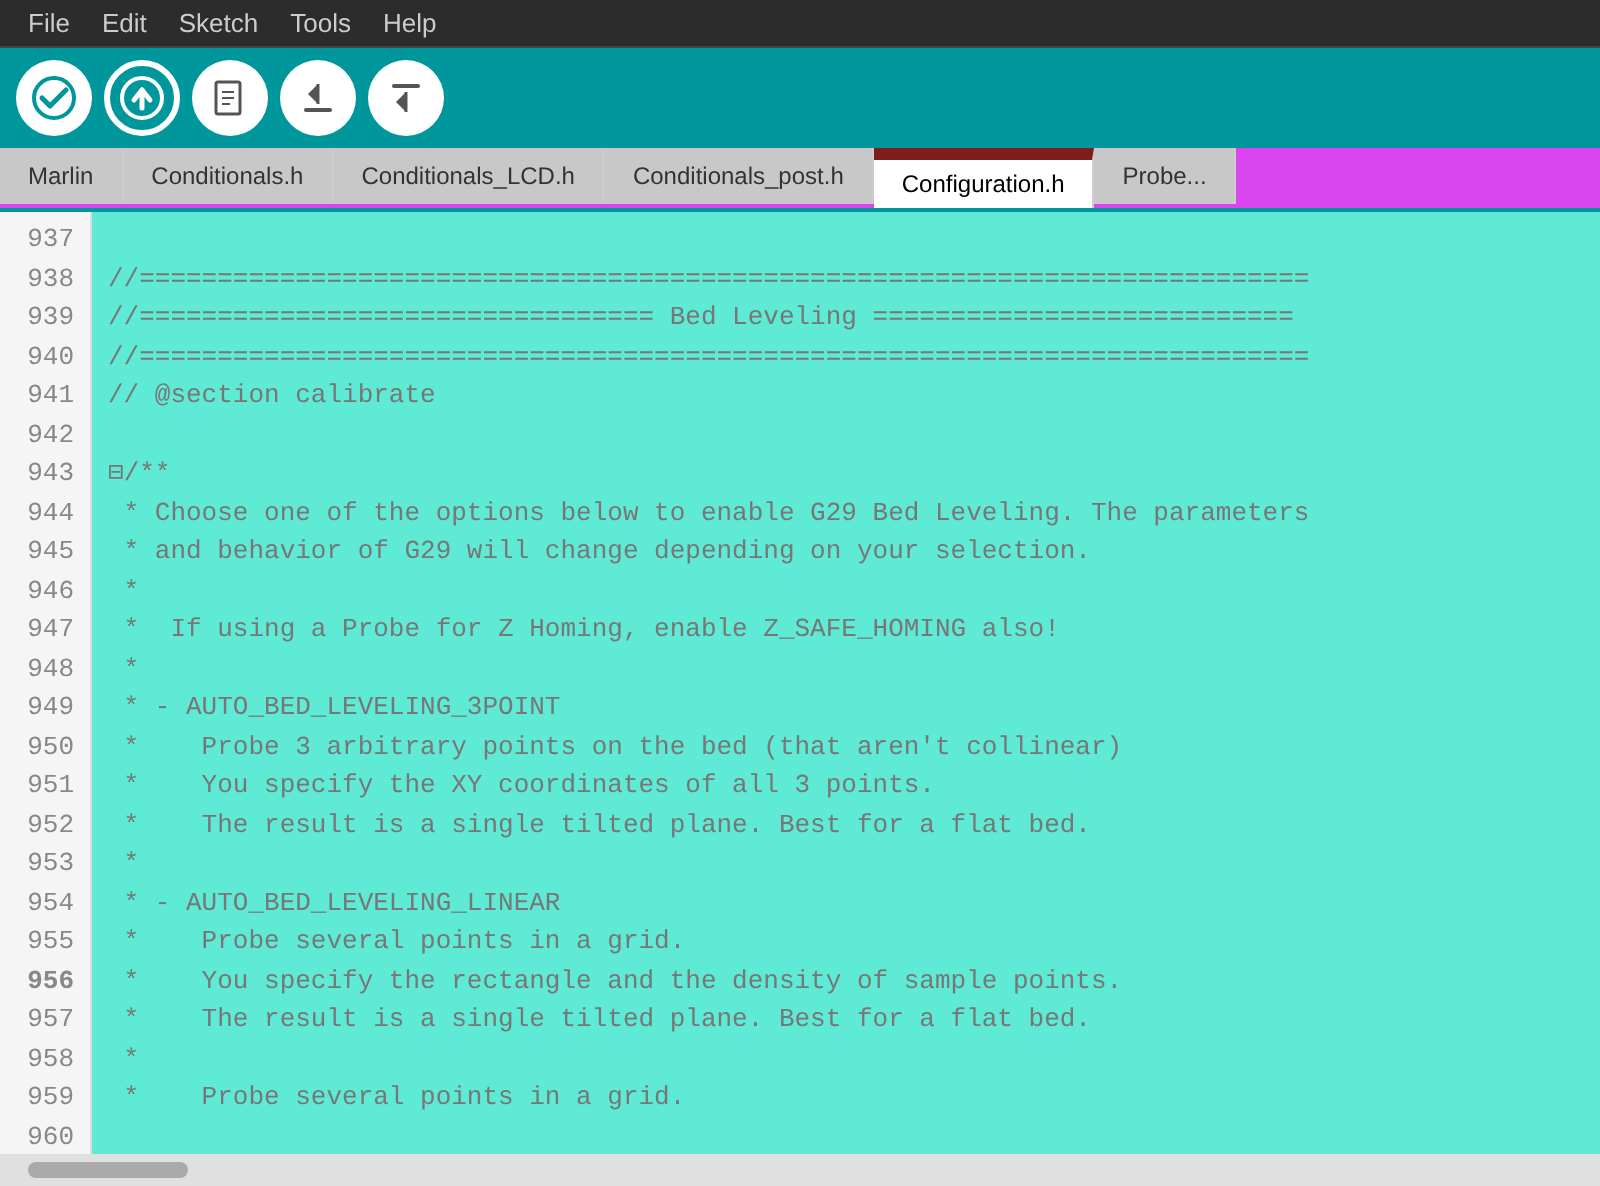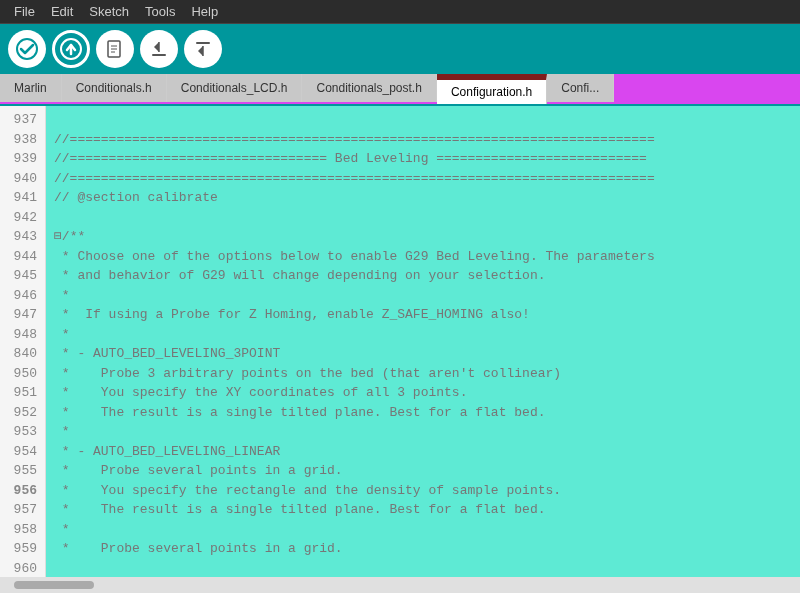--- a/index.html
+++ b/index.html
@@ -183,38 +183,38 @@
     </svg>
   </button>
 </div>
 
 <div id="tabs">
   <div class="tab">Marlin</div>
   <div class="tab">Conditionals.h</div>
   <div class="tab">Conditionals_LCD.h</div>
   <div class="tab">Conditionals_post.h</div>
   <div class="tab active">Configuration.h</div>
-  <div class="tab">Confi...</div>
+  <div class="tab">Probe...</div>
 </div>
 
 <div id="code-area">
   <div class="line-numbers" id="line-nums">
       <div class="code-line" style="color: rgb(136, 136, 136); font-size: 13px;">937</div>
       <div class="code-line" style="color: rgb(136, 136, 136); font-size: 13px;">938</div>
       <div class="code-line" style="color: rgb(136, 136, 136); font-size: 13px;">939</div>
       <div class="code-line" style="color: rgb(136, 136, 136); font-size: 13px;">940</div>
       <div class="code-line" style="color: rgb(136, 136, 136); font-size: 13px;">941</div>
       <div class="code-line" style="color: rgb(136, 136, 136); font-size: 13px;">942</div>
       <div class="code-line" style="color: rgb(136, 136, 136); font-size: 13px;">943</div>
       <div class="code-line" style="color: rgb(136, 136, 136); font-size: 13px;">944</div>
       <div class="code-line" style="color: rgb(136, 136, 136); font-size: 13px;">945</div>
       <div class="code-line" style="color: rgb(136, 136, 136); font-size: 13px;">946</div>
       <div class="code-line" style="color: rgb(136, 136, 136); font-size: 13px;">947</div>
       <div class="code-line" style="color: rgb(136, 136, 136); font-size: 13px;">948</div>
-      <div class="code-line" style="color: rgb(136, 136, 136); font-size: 13px;">840</div>
+      <div class="code-line" style="color: rgb(136, 136, 136); font-size: 13px;">949</div>
       <div class="code-line" style="color: rgb(136, 136, 136); font-size: 13px;">950</div>
       <div class="code-line" style="color: rgb(136, 136, 136); font-size: 13px;">951</div>
       <div class="code-line" style="color: rgb(136, 136, 136); font-size: 13px;">952</div>
       <div class="code-line" style="color: rgb(136, 136, 136); font-size: 13px;">953</div>
       <div class="code-line" style="color: rgb(136, 136, 136); font-size: 13px;">954</div>
       <div class="code-line" style="color: rgb(136, 136, 136); font-size: 13px;">955</div>
       <div class="code-line" style="color: rgb(136, 136, 136); font-size: 13px; font-weight: bold;">956</div>
       <div class="code-line" style="color: rgb(136, 136, 136); font-size: 13px;">957</div>
       <div class="code-line" style="color: rgb(136, 136, 136); font-size: 13px;">958</div>
       <div class="code-line" style="color: rgb(136, 136, 136); font-size: 13px;">959</div>

